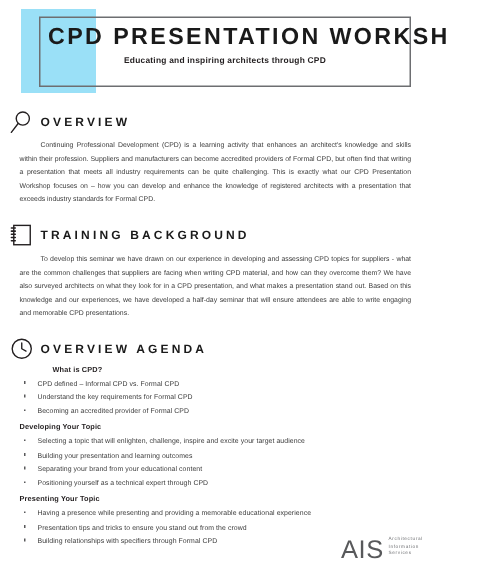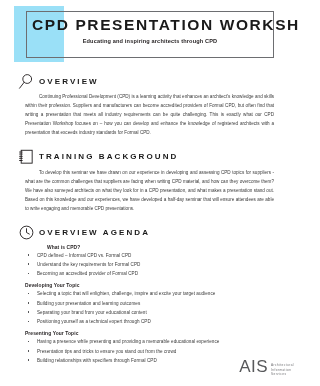--- a/index.html
+++ b/index.html
@@ -56,21 +56,21 @@
     right: 30px;
     font-size: 5.6px;
     font-weight: bold;
     letter-spacing: 0.15px;
     text-align: center;
     color: #231f20;
   }
 
   
   .content {
-    padding: 0 22px 0 18px;
+    padding: 0 22px 0 6px;
   }
   .section {
     position: relative;
     margin-top: 9px;
   }
   .section-head {
     display: flex;
     align-items: center;
     height: 20px;
     margin-bottom: 2px;
@@ -138,24 +138,24 @@
     left: 3px;
     top: 2.6px;
     width: 1.4px;
     height: 1.4px;
     background: #58595b;
   }
 
   
   .footer {
     position: absolute;
-    right: 4px;
+    right: 16px;
     bottom: 9px;
     display: flex;
-    align-items: flex-end;
+    align-items: flex-start;
   }
   .logo-mark {
     font-size: 17px;
     font-weight: 300;
     letter-spacing: 0.4px;
     color: #58595b;
     font-family: "Liberation Sans", sans-serif;
   }
   .logo-words {
     margin-left: 3px;

